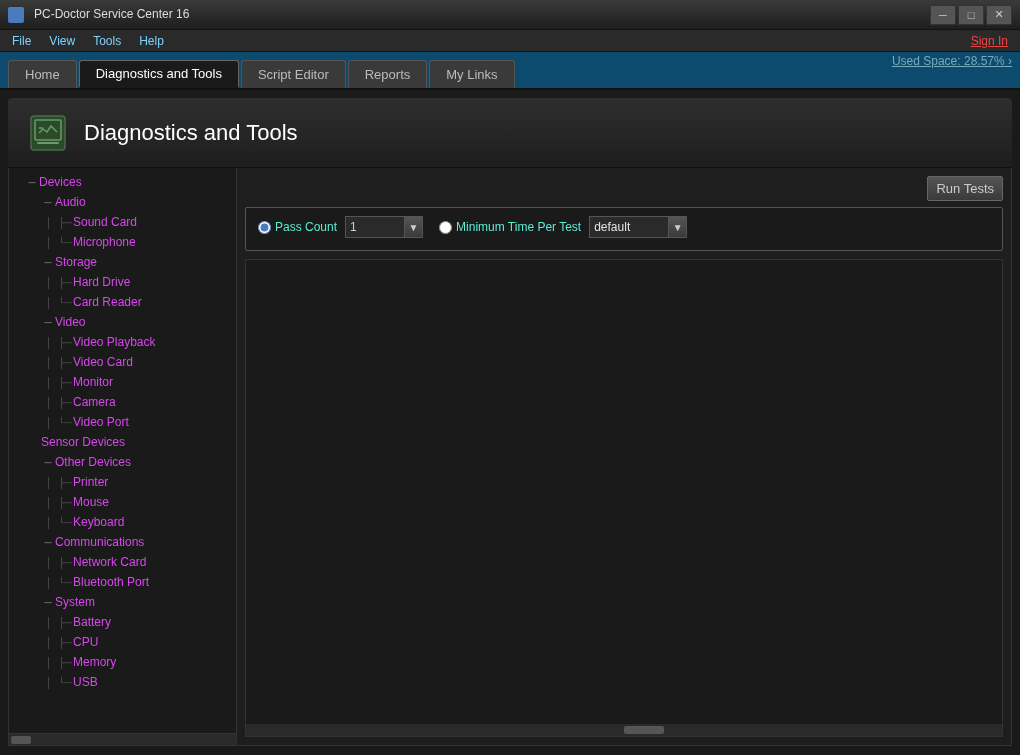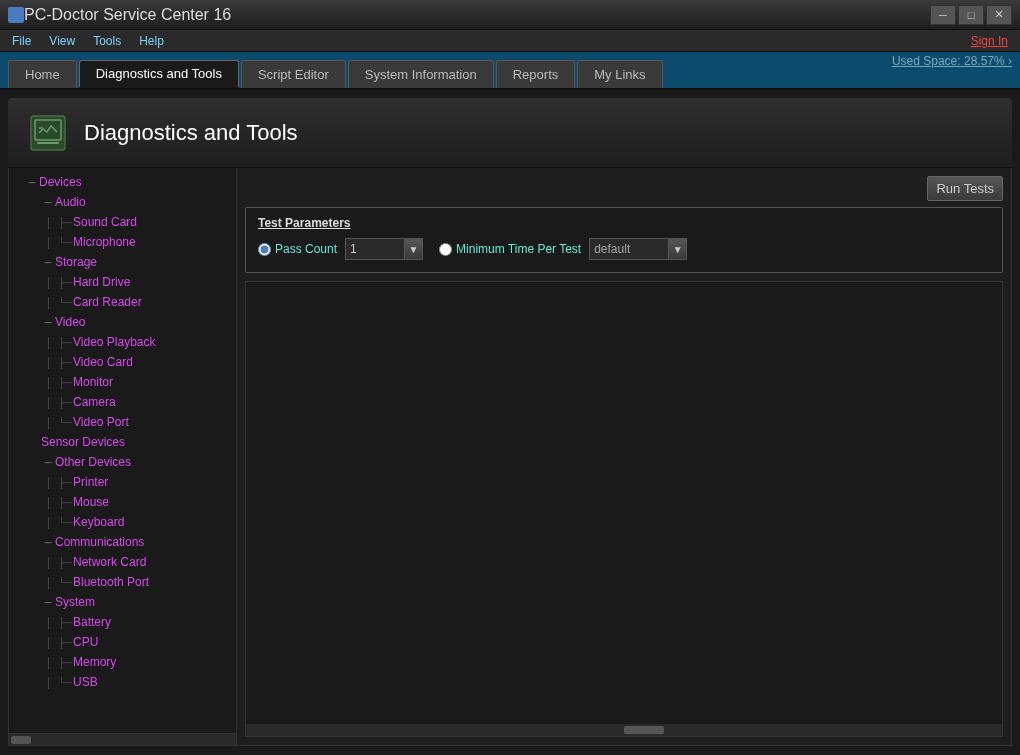--- a/index.html
+++ b/index.html
@@ -18,24 +18,24 @@
       background: linear-gradient(to bottom, #3a3a3a, #1e1e1e);
       height: 30px;
       display: flex;
       align-items: center;
       justify-content: space-between;
       padding: 0 8px;
       border-bottom: 1px solid #111;
     }
     #title-bar-left {
       display: flex;
-      align-items: center;
-      gap: 0;
+      align-items: flex-start;
+      gap: 10px;
       color: #ddd;
-      font-size: 16px;
+      font-size: 12px;
     }
     #app-icon {
       width: 16px;
       height: 16px;
       background: #4a7bbf;
       display: inline-block;
       border-radius: 2px;
       position: relative;
     }
     #title-bar-controls {
@@ -288,21 +288,21 @@
       display: flex;
       align-items: center;
       justify-content: center;
     }
     .param-input-select {
       display: flex;
     }
     .param-input-wide {
       background: #2a2a2a;
       border: 1px solid #555;
-      color: #a3a3a3;
+      color: #e5e5e5;
       height: 22px;
       width: 80px;
       padding: 0 4px;
       font-size: 12px;
     }
 
     #content-area {
       flex: 1;
       background: #1a1a1a;
       border: 1px solid #333;
@@ -350,21 +350,20 @@
   <span class="menu-item">View</span>
   <span class="menu-item">Tools</span>
   <span class="menu-item">Help</span>
   <span id="sign-in">Sign In</span>
 </div>
 
 <div id="nav-bar">
   <div class="nav-tab">Home</div>
   <div class="nav-tab active">Diagnostics and Tools</div>
   <div class="nav-tab">Script Editor</div>
-  <div class="nav-tab">System Information</div>
   <div class="nav-tab">Reports</div>
   <div class="nav-tab">My Links</div>
   <div id="used-space">Used Space: 28.57% ›</div>
 </div>
 
 <div id="page-header">
   <div id="page-icon">
     <svg width="38" height="38" viewBox="0 0 38 38">
       <rect x="2" y="2" width="34" height="34" rx="3" fill="#2a4a2a" stroke="#4a6a4a" stroke-width="1.5"></rect>
       <rect x="6" y="6" width="26" height="20" rx="1" fill="none" stroke="#6a9a6a" stroke-width="1.5"></rect>
@@ -568,21 +567,20 @@
     </div>
   </div>
 
   <div id="right-panel">
 
     <div id="run-tests-bar">
       <button id="run-tests-btn">Run Tests</button>
     </div>
 
     <div id="test-params-box">
-      <div id="test-params-legend">Test Parameters</div>
       <div id="test-params-row">
 
         <div class="radio-group">
           <input type="radio" class="radio-input" name="test-mode" checked="" style="">
           <span class="radio-label">Pass Count</span>
         </div>
         <div class="param-input-select">
           <input type="text" class="param-input" value="1" style="">
           <button class="param-select-btn">▼</button>
         </div>

